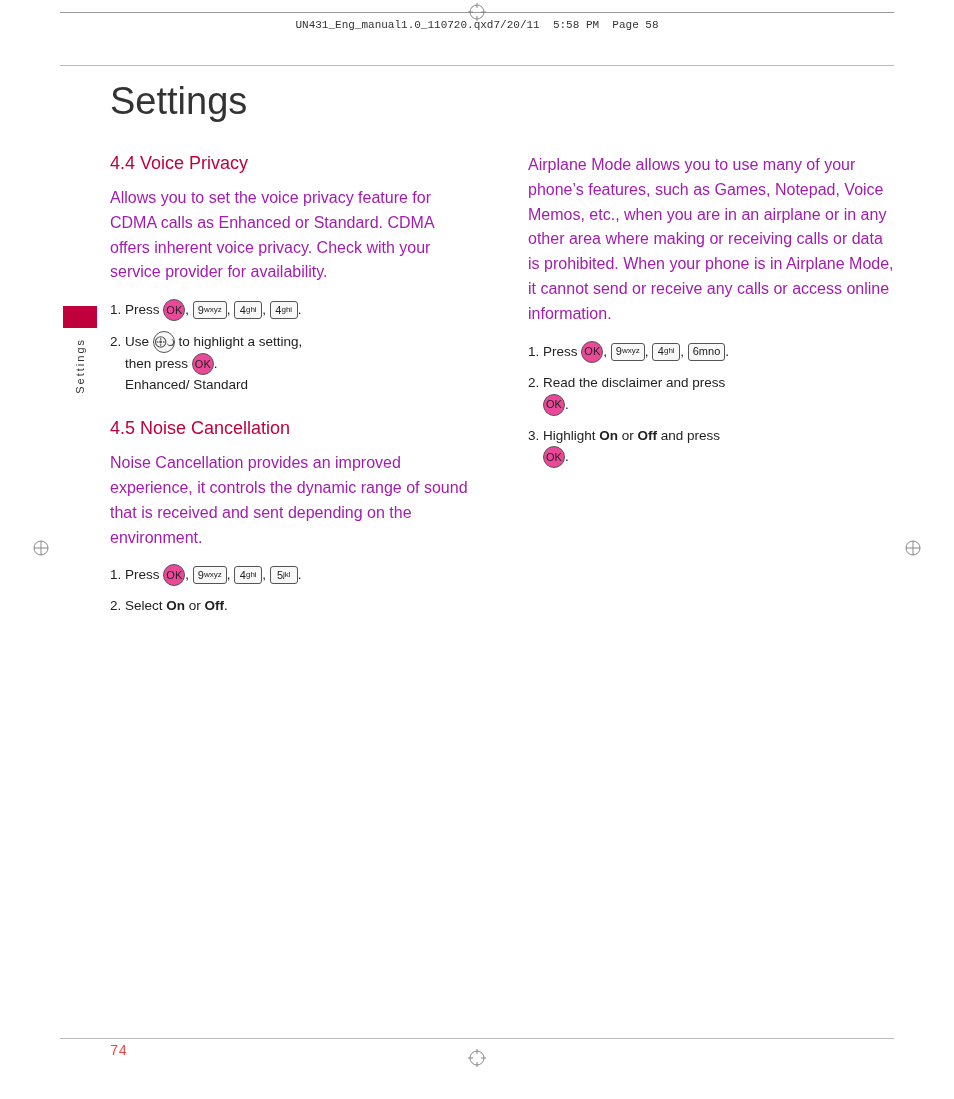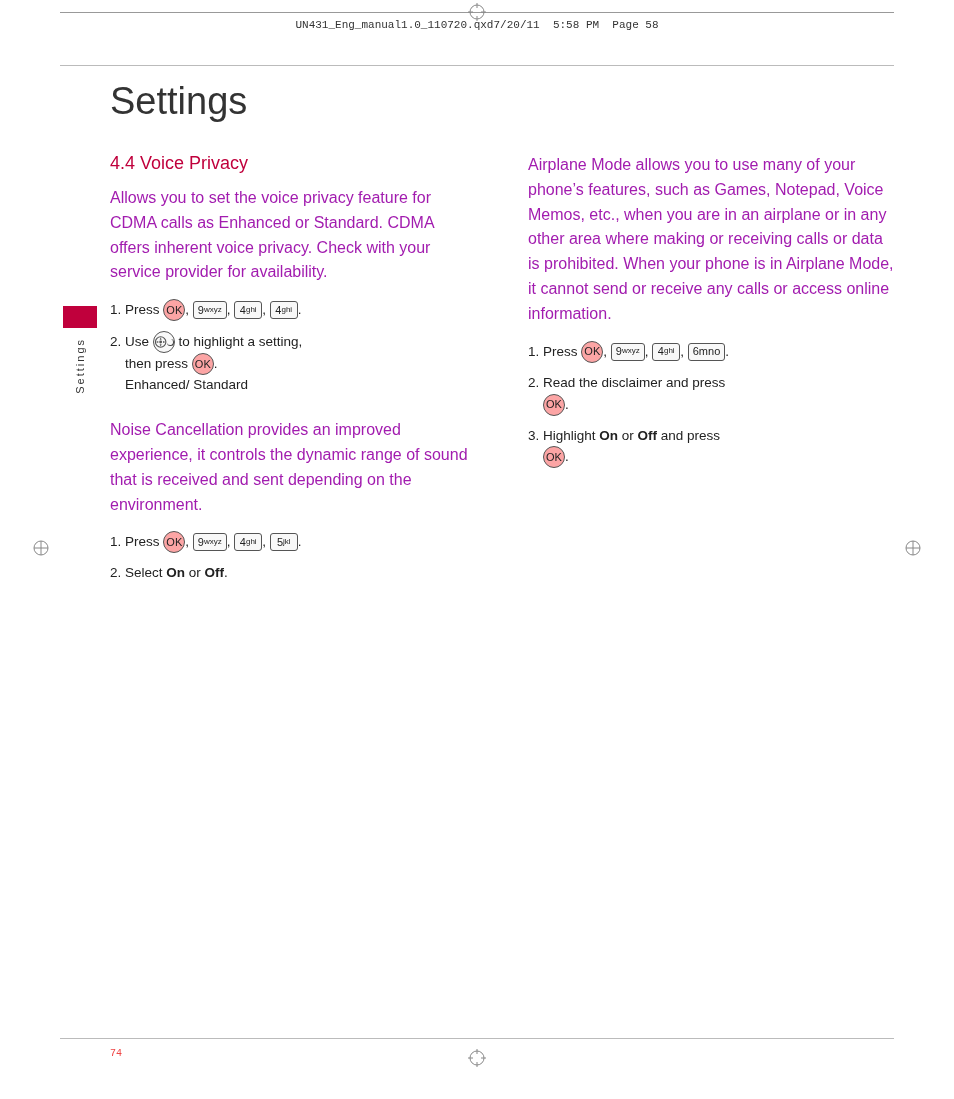--- a/index.html
+++ b/index.html
@@ -180,21 +180,21 @@
 
     .key-btn-round {
       display: inline-flex;
       align-items: center;
       justify-content: center;
       border: 1.5px solid #555;
       border-radius: 50%;
       padding: 1px;
       font-size: 11px;
       color: #222;
-      background: #fca5a5;
+      background: #ec4899;
       width: 22px;
       height: 22px;
       font-family: 'Arial', sans-serif;
       vertical-align: middle;
     }
 
     .nav-icon {
       display: inline-flex;
       align-items: center;
       justify-content: center;
@@ -215,21 +215,21 @@
       border-right: 1.5px solid #444;
       border-bottom: 1.5px solid #444;
       border-radius: 50%;
     }
 
     
     .page-number {
       position: absolute;
       bottom: 40px;
       left: 110px;
-      font-size: 10px;
+      font-size: 14px;
       color: #ef4444;
       font-family: Liberation Mono, monospace;
     }
 
     
     .rule-top {
       position: absolute;
       top: 65px;
       left: 60px;
       right: 60px;
@@ -336,20 +336,21 @@
               </svg>
             </span>
             to highlight a setting,<br>
             &nbsp;&nbsp;&nbsp;&nbsp;then press
             <span class="key-btn-round">OK</span>.<br>
             &nbsp;&nbsp;&nbsp;&nbsp;<span class="step-bold">Enhanced/ Standard</span>
           </div>
         </div>
 
         <div style="margin-top:22px;">
+          <div class="section-heading">4.5 Noise Cancellation</div>
           <div class="body-text">Noise Cancellation provides an improved experience, it controls the dynamic range of sound that is received and sent depending on the environment.</div>
 
           <div class="step">
             1. Press
             <span class="key-btn-round">OK</span>,
             <span class="key-btn">9<sub style="font-size:8px">wxyz</sub></span>,
             <span class="key-btn">4<sub style="font-size:8px">ghi</sub></span>,
             <span class="key-btn">5<sub style="font-size:8px">jkl</sub></span>.
           </div>
 

